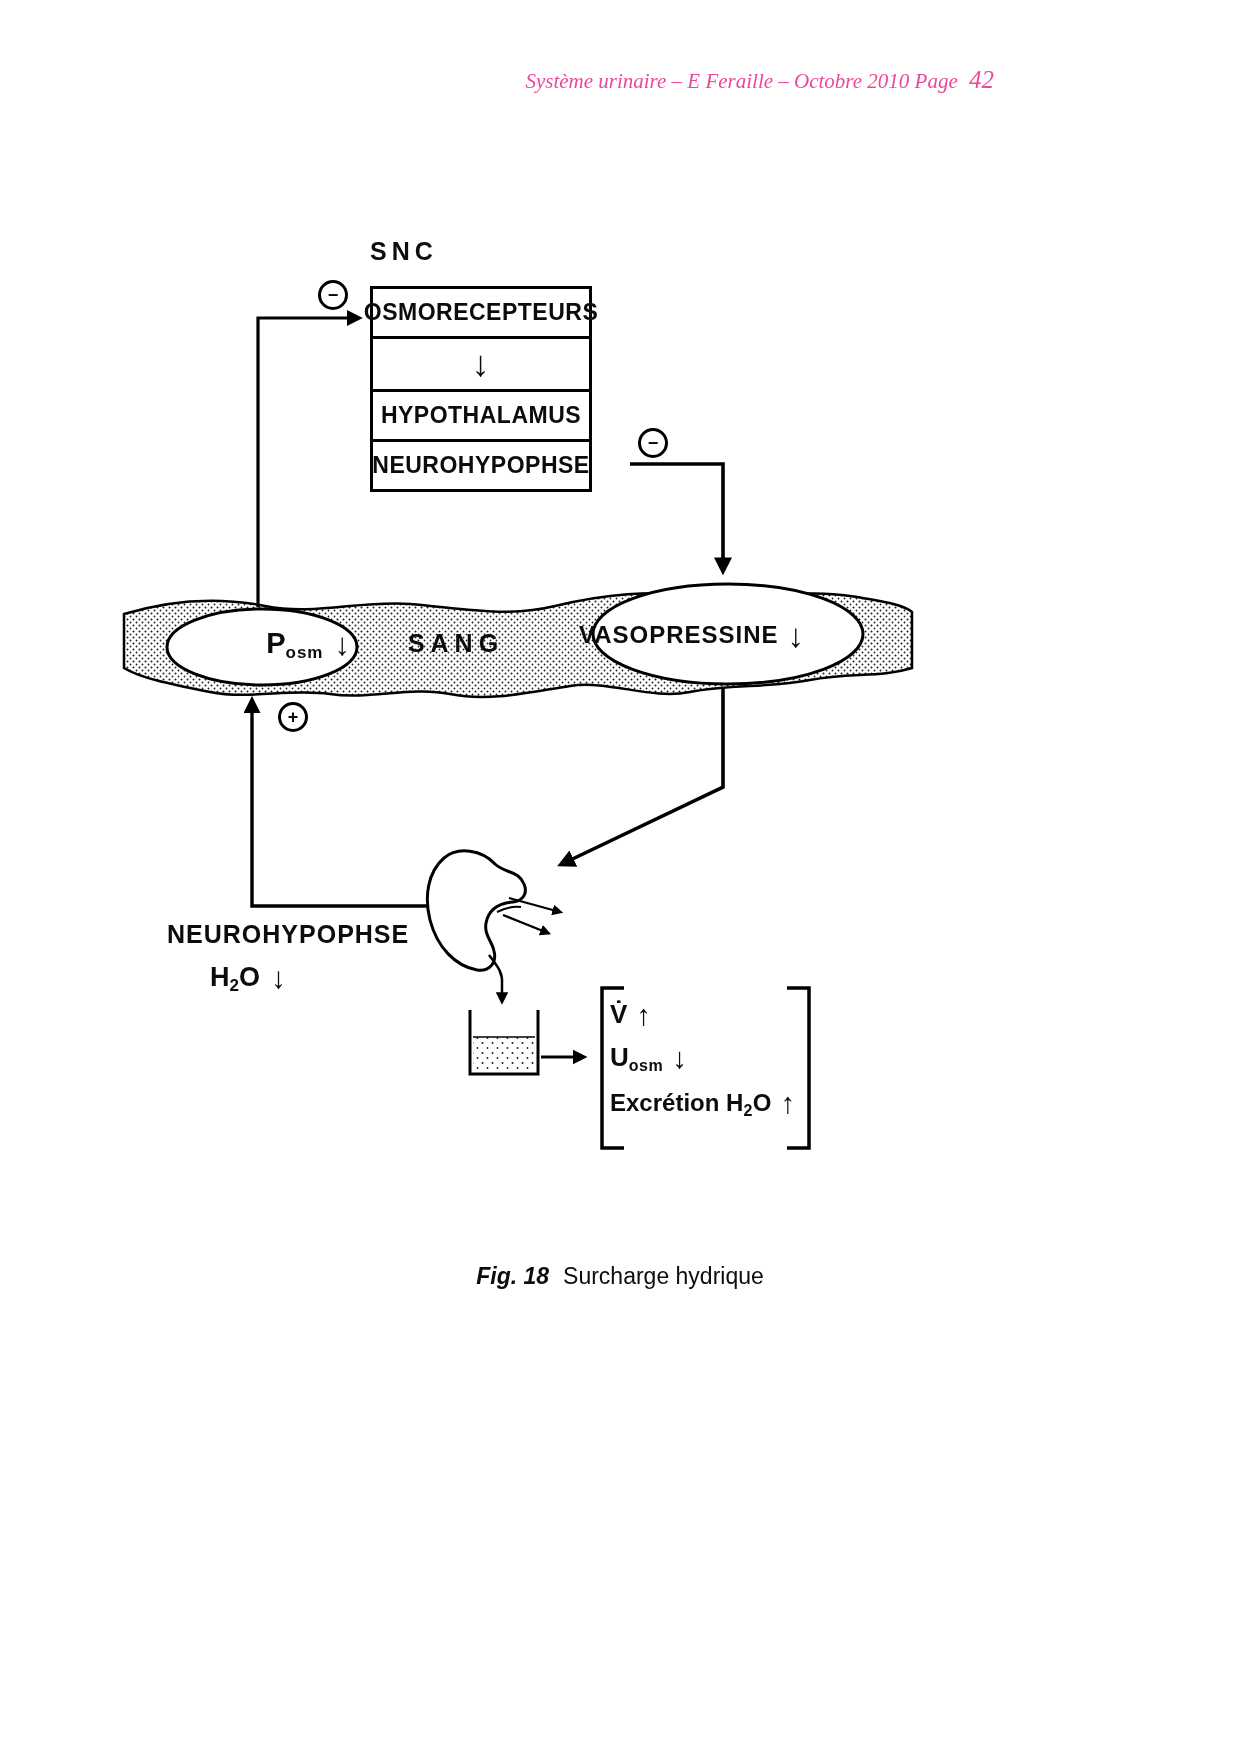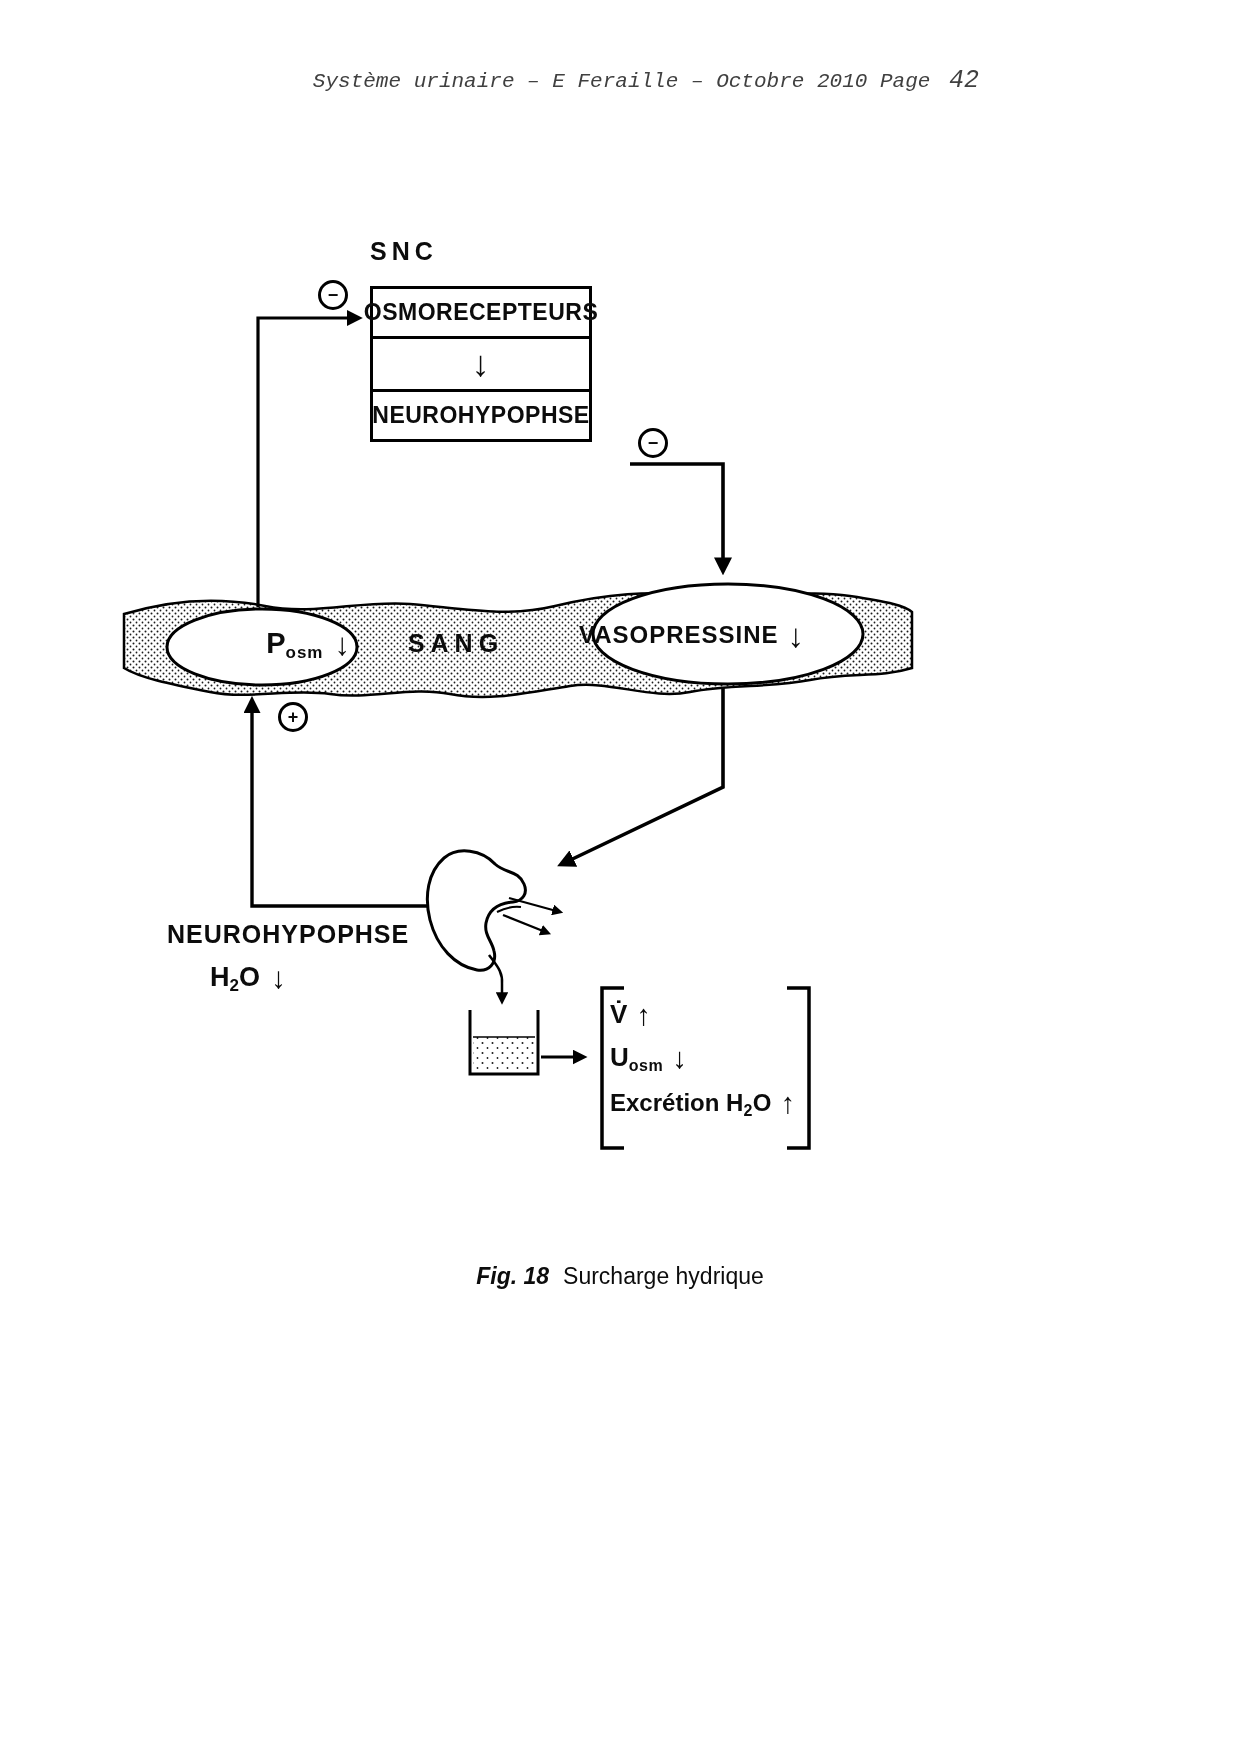--- a/index.html
+++ b/index.html
@@ -5,23 +5,23 @@
   html,body { margin:0; padding:0; background:#e8e8e8; }
   .page {
     position:relative; width:1240px; height:1755px; margin:0 auto;
     background:#ffffff; color:#0c0c0c;
     font-family:"Liberation Sans","DejaVu Sans",sans-serif;
     overflow:hidden;
   }
   .abs { position:absolute; }
 
   .header {
-    top:66px; left:1px; width:978px; text-align:right;
-    font-family:Liberation Mono, monospace;
-    font-style:italic; font-size:21px; color:#404040;
+    top:66px; left:16px; width:978px; text-align:right;
+    font-family:Liberation Serif, serif;
+    font-style:italic; font-size:21px; color:#ec4899;
   }
   .header .pgnum { font-size:25px; margin-left:6px; }
 
   .title-box {
     left:215px; top:148px; width:710px; height:62px;
     border:4px solid #000; background:#fff;
     display:flex; align-items:center; justify-content:center;
     font-weight:bold; font-size:44px; letter-spacing:1px; white-space:nowrap;
   }
   .title-box .tsub { font-size:25px; vertical-align:-7px; margin-left:7px; font-weight:bold; }
@@ -157,20 +157,21 @@
     <span>Système urinaire – E Feraille – Octobre 2010  Page</span>
     <span class="pgnum">42</span>
   </div>
 
 
   <div class="abs snc txt-layer">SNC</div>
 
   <div class="abs stack txt-layer">
     <div class="row">OSMORECEPTEURS</div>
     <div class="row arrow-row">↓</div>
+    <div class="row">HYPOTHALAMUS</div>
     <div class="row">NEUROHYPOPHSE</div>
   </div>
 
   <div class="abs op txt-layer" style="left:318px; top:280px;">−</div>
   <div class="abs op txt-layer" style="left:638px; top:428px;">−</div>
   <div class="abs op txt-layer" style="left:278px; top:702px;">+</div>
 
   <div class="abs posm blood-label">
     <span class="p">P</span><span class="sub">osm</span><span class="arr">↓</span>
   </div>

